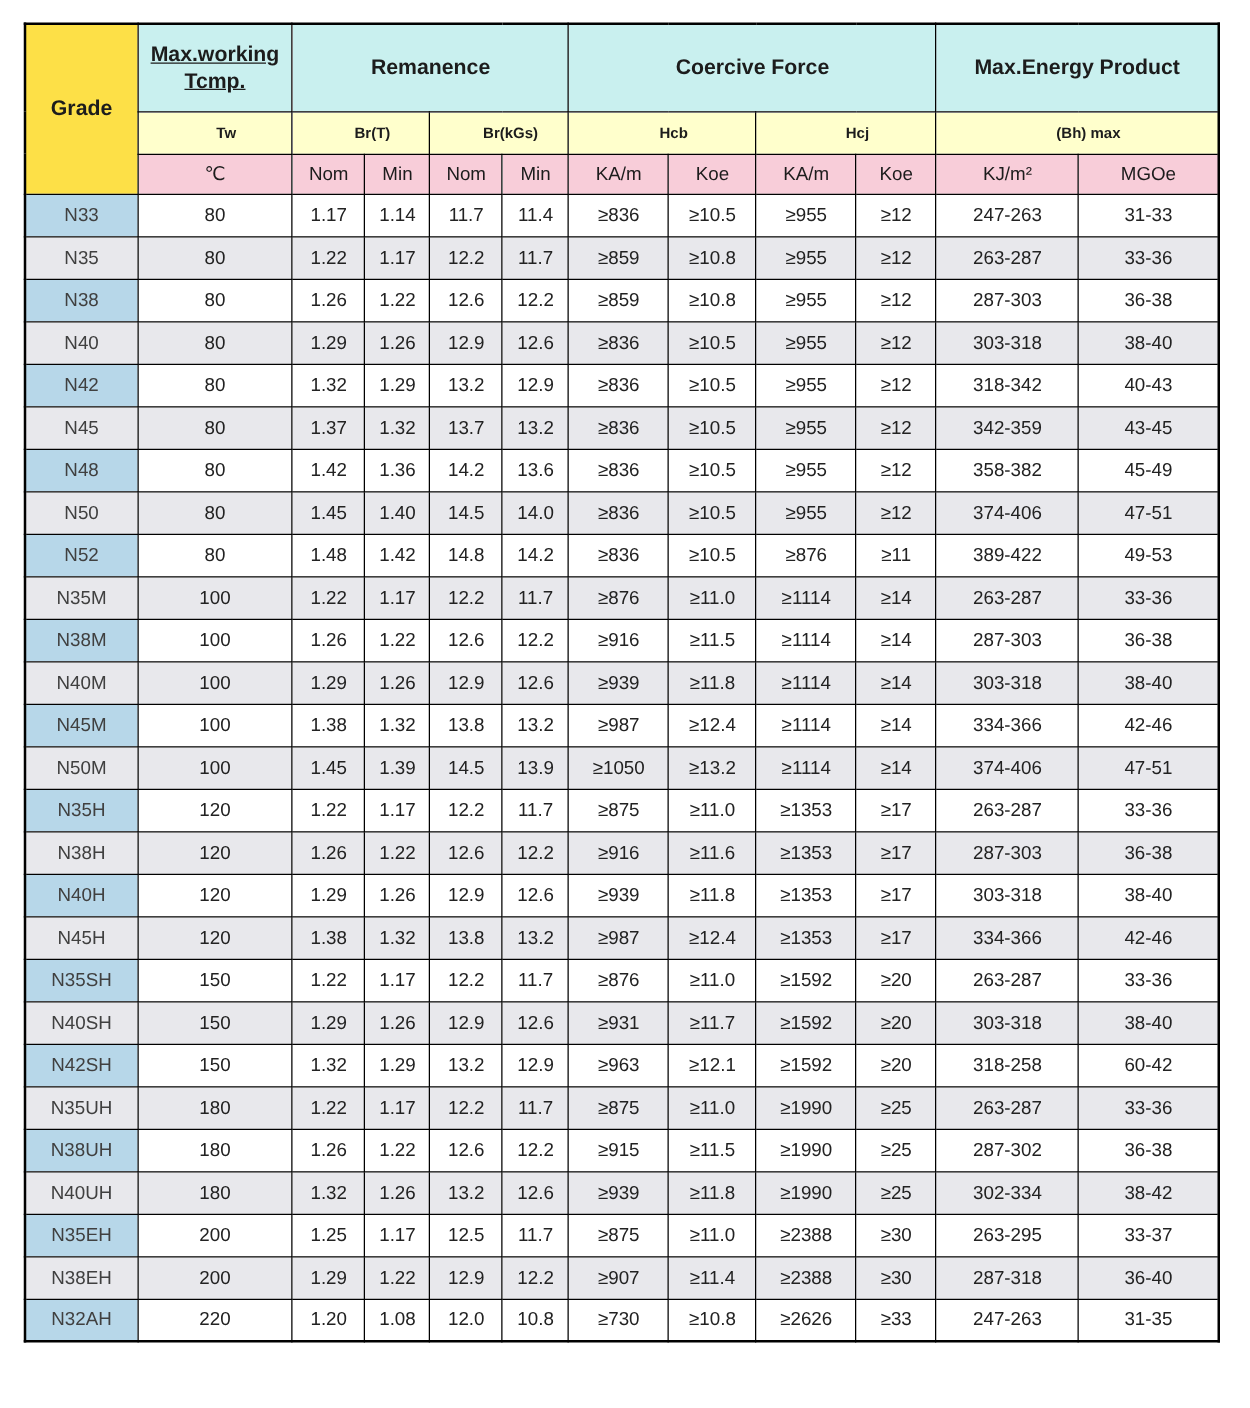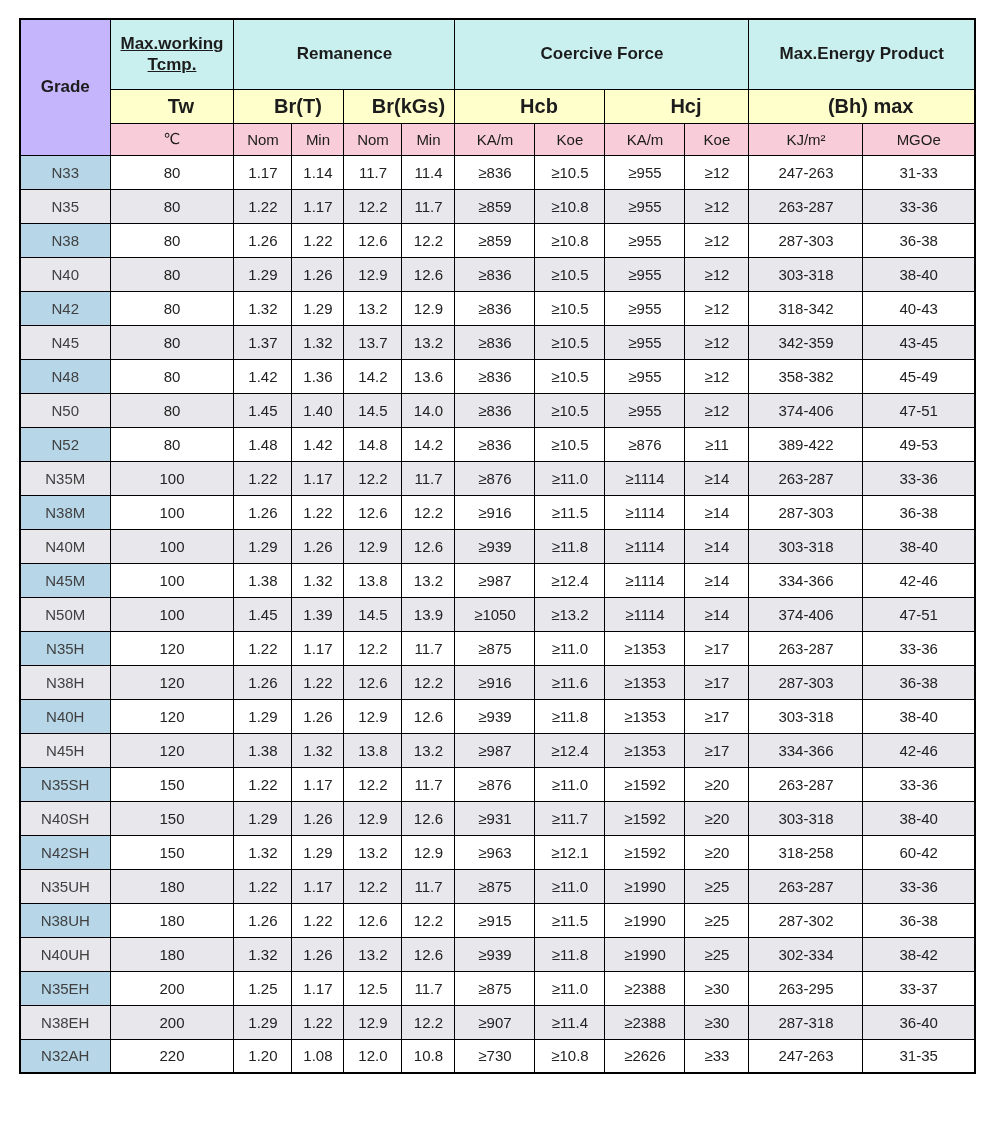--- a/index.html
+++ b/index.html
@@ -24,23 +24,23 @@
   th,td{
     border:1px solid var(--border);
     text-align:center;
     vertical-align:middle;
     overflow:hidden;
     padding:0 2px;
     box-sizing:border-box;
   }
   table{border:2px solid var(--border);}
   thead tr.groups th{height:70px;font-size:17px;font-weight:700;}
-  thead tr.subs th{height:34px;font-size:20px;font-weight:700;padding-left:20px;}
+  thead tr.subs th{height:34px;font-size:12px;font-weight:700;padding-left:20px;}
   thead tr.units th{height:32px;font-size:15px;font-weight:400;}
-  th.grade-head{background:#c4b5fd;font-size:18px;font-weight:700;}
+  th.grade-head{background:#fde047;font-size:18px;font-weight:700;}
   th.cyan{background:var(--cyan);}
   th.yellow{background:var(--yellow);}
   th.pink{background:var(--pink);}
   tbody td{height:34px;font-size:15px;background:#ffffff;color:#222;}
   tbody tr.alt td{background:var(--gray);}
   tbody td.grade{background:var(--blue);color:#404040;}
   thead th.cyan[data-name="maxtemp-group-header"]{padding:0 10px;line-height:1.25;text-decoration:underline;}
 </style>
 </head>
 <body>

